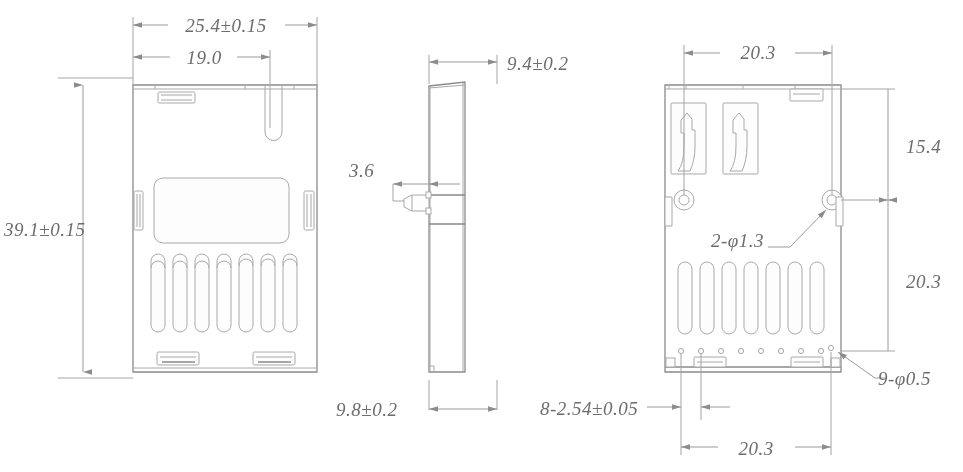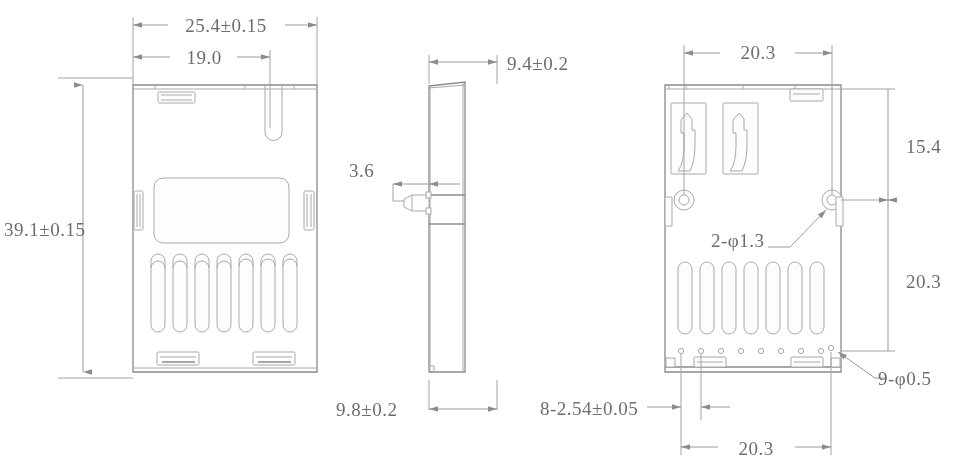--- a/index.html
+++ b/index.html
@@ -10,20 +10,21 @@
   }
   body {
     font-family: "Liberation Serif", "DejaVu Serif", serif;
   }
   #sheet {
     position: relative;
     width: 963px;
     height: 472px;
     background: #ffffff;
     overflow: hidden;
+    font-style: italic;
   }
   #sheet svg {
     position: absolute;
     left: 0;
     top: 0;
   }
   .dimtext {
     font-family: "Liberation Serif", "DejaVu Serif", serif;
     font-size: 19px;
     fill: #6d6d6d;

